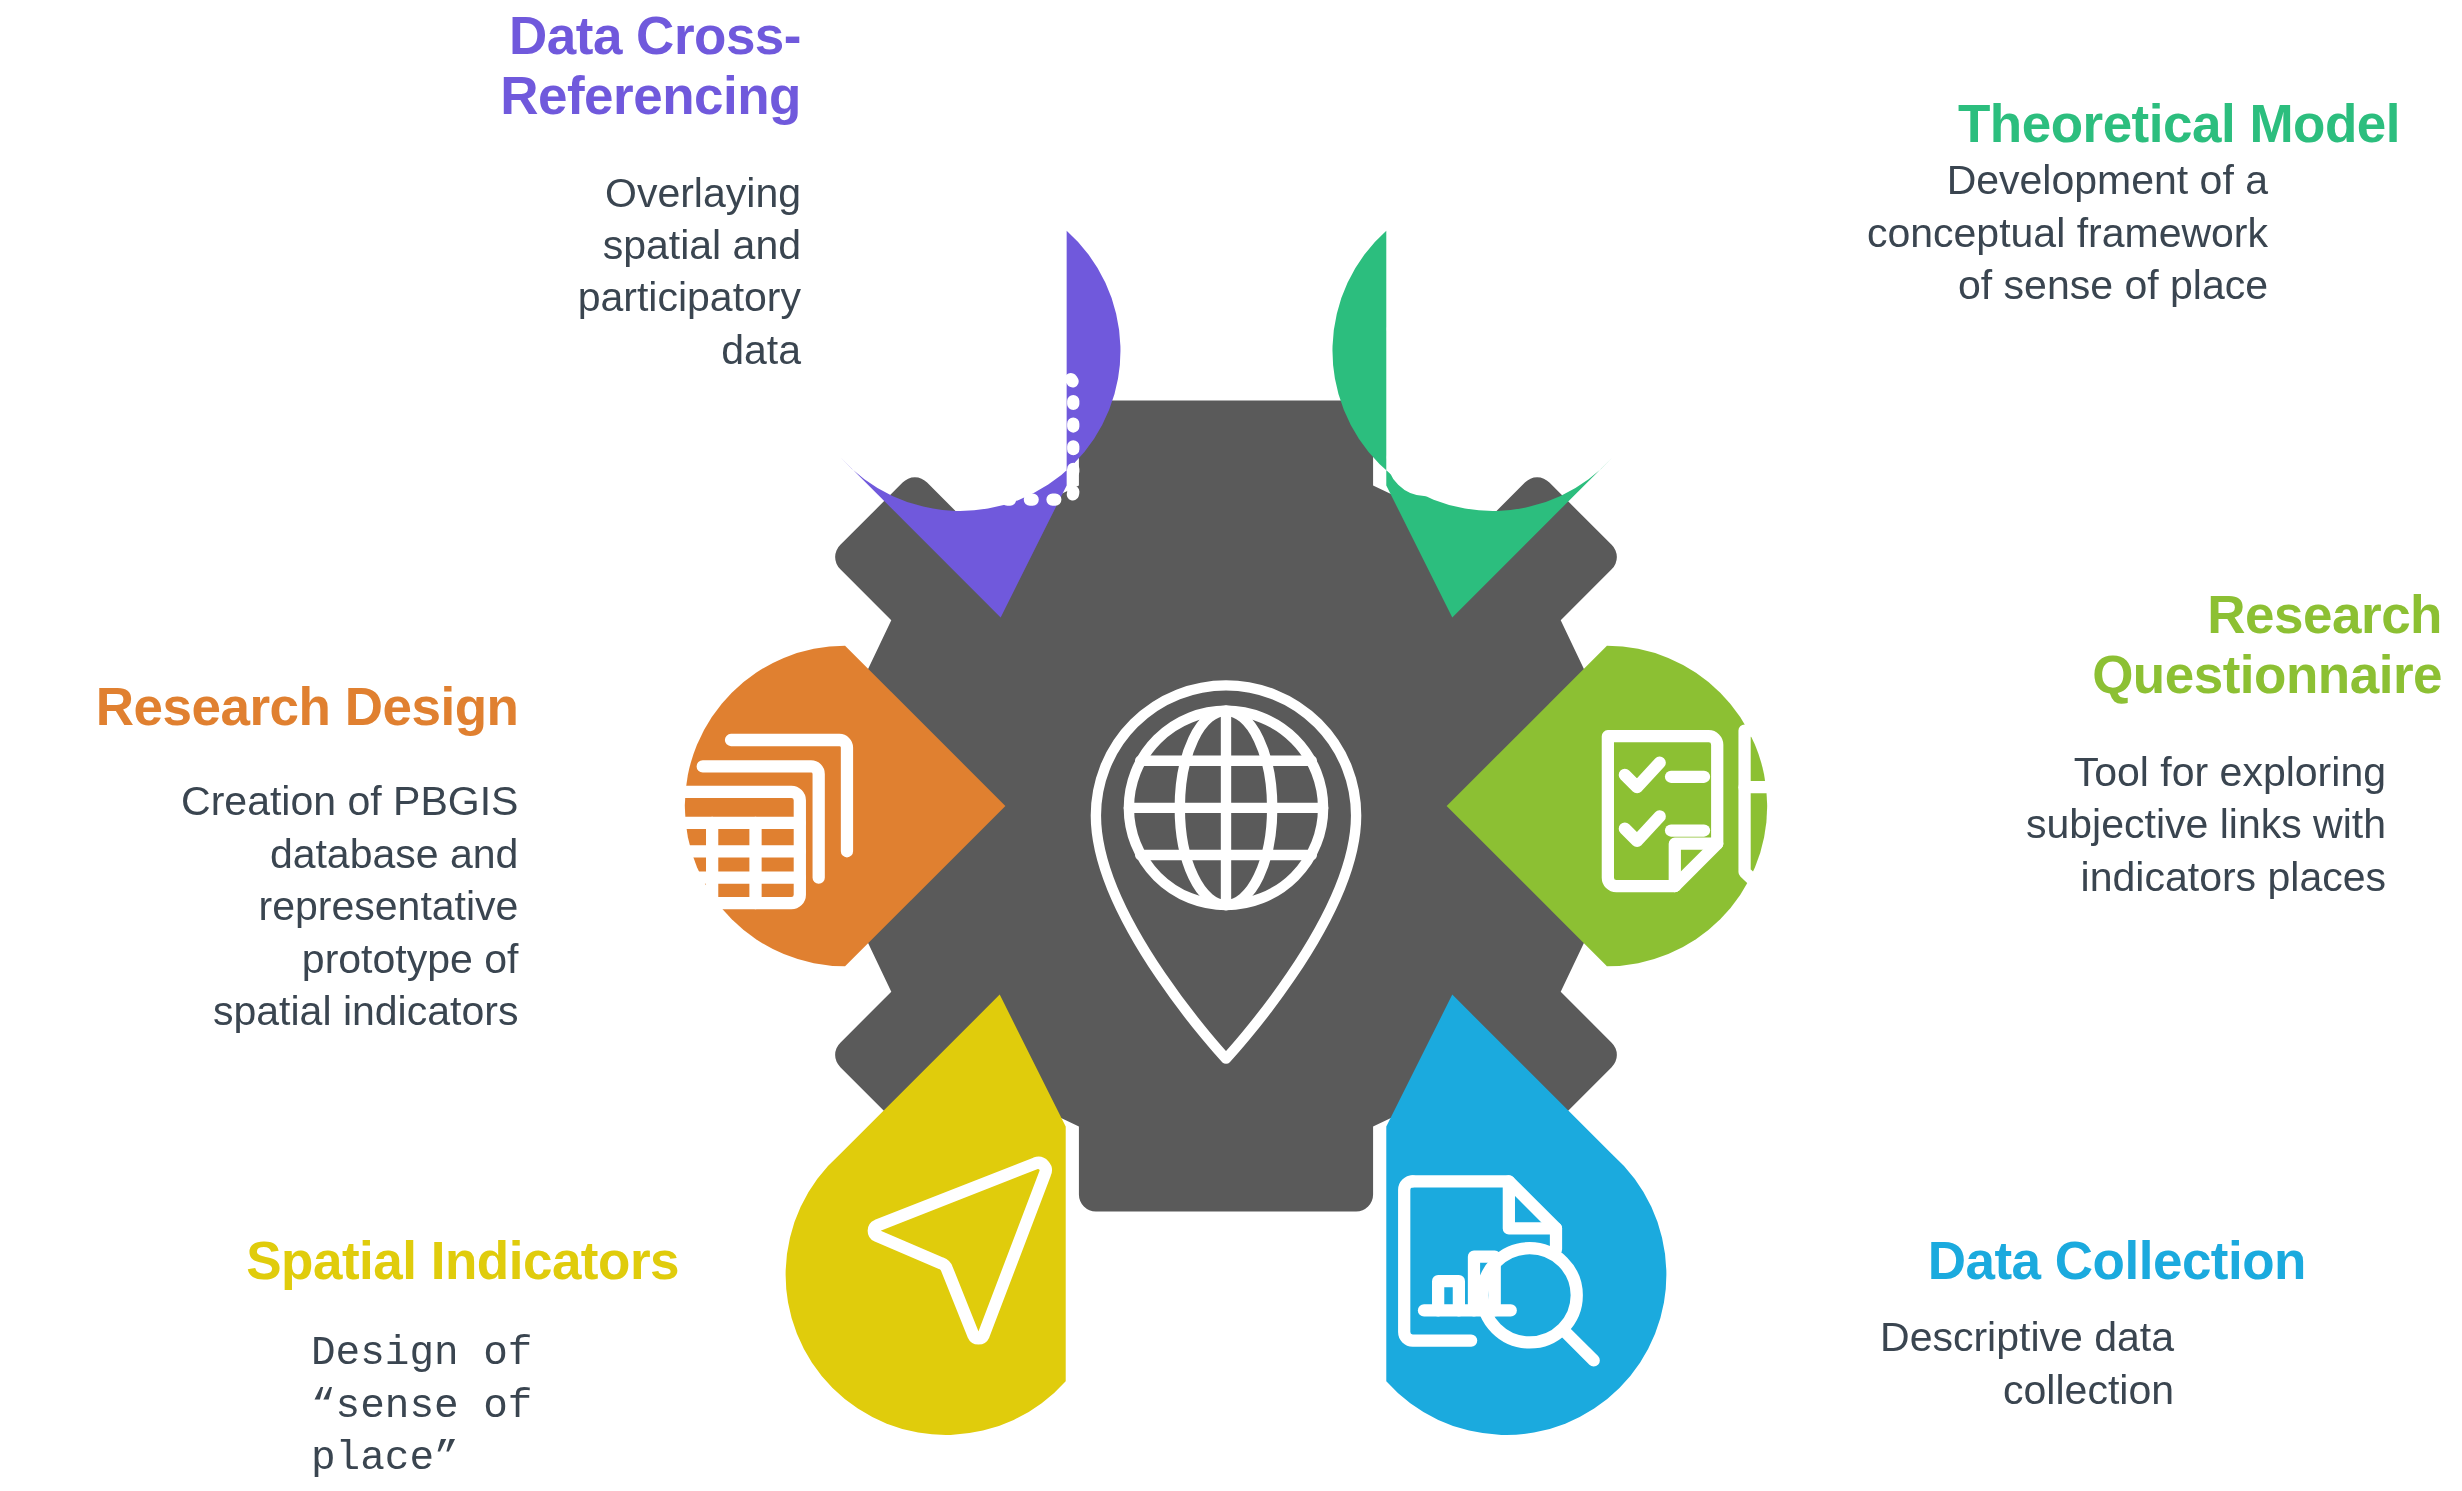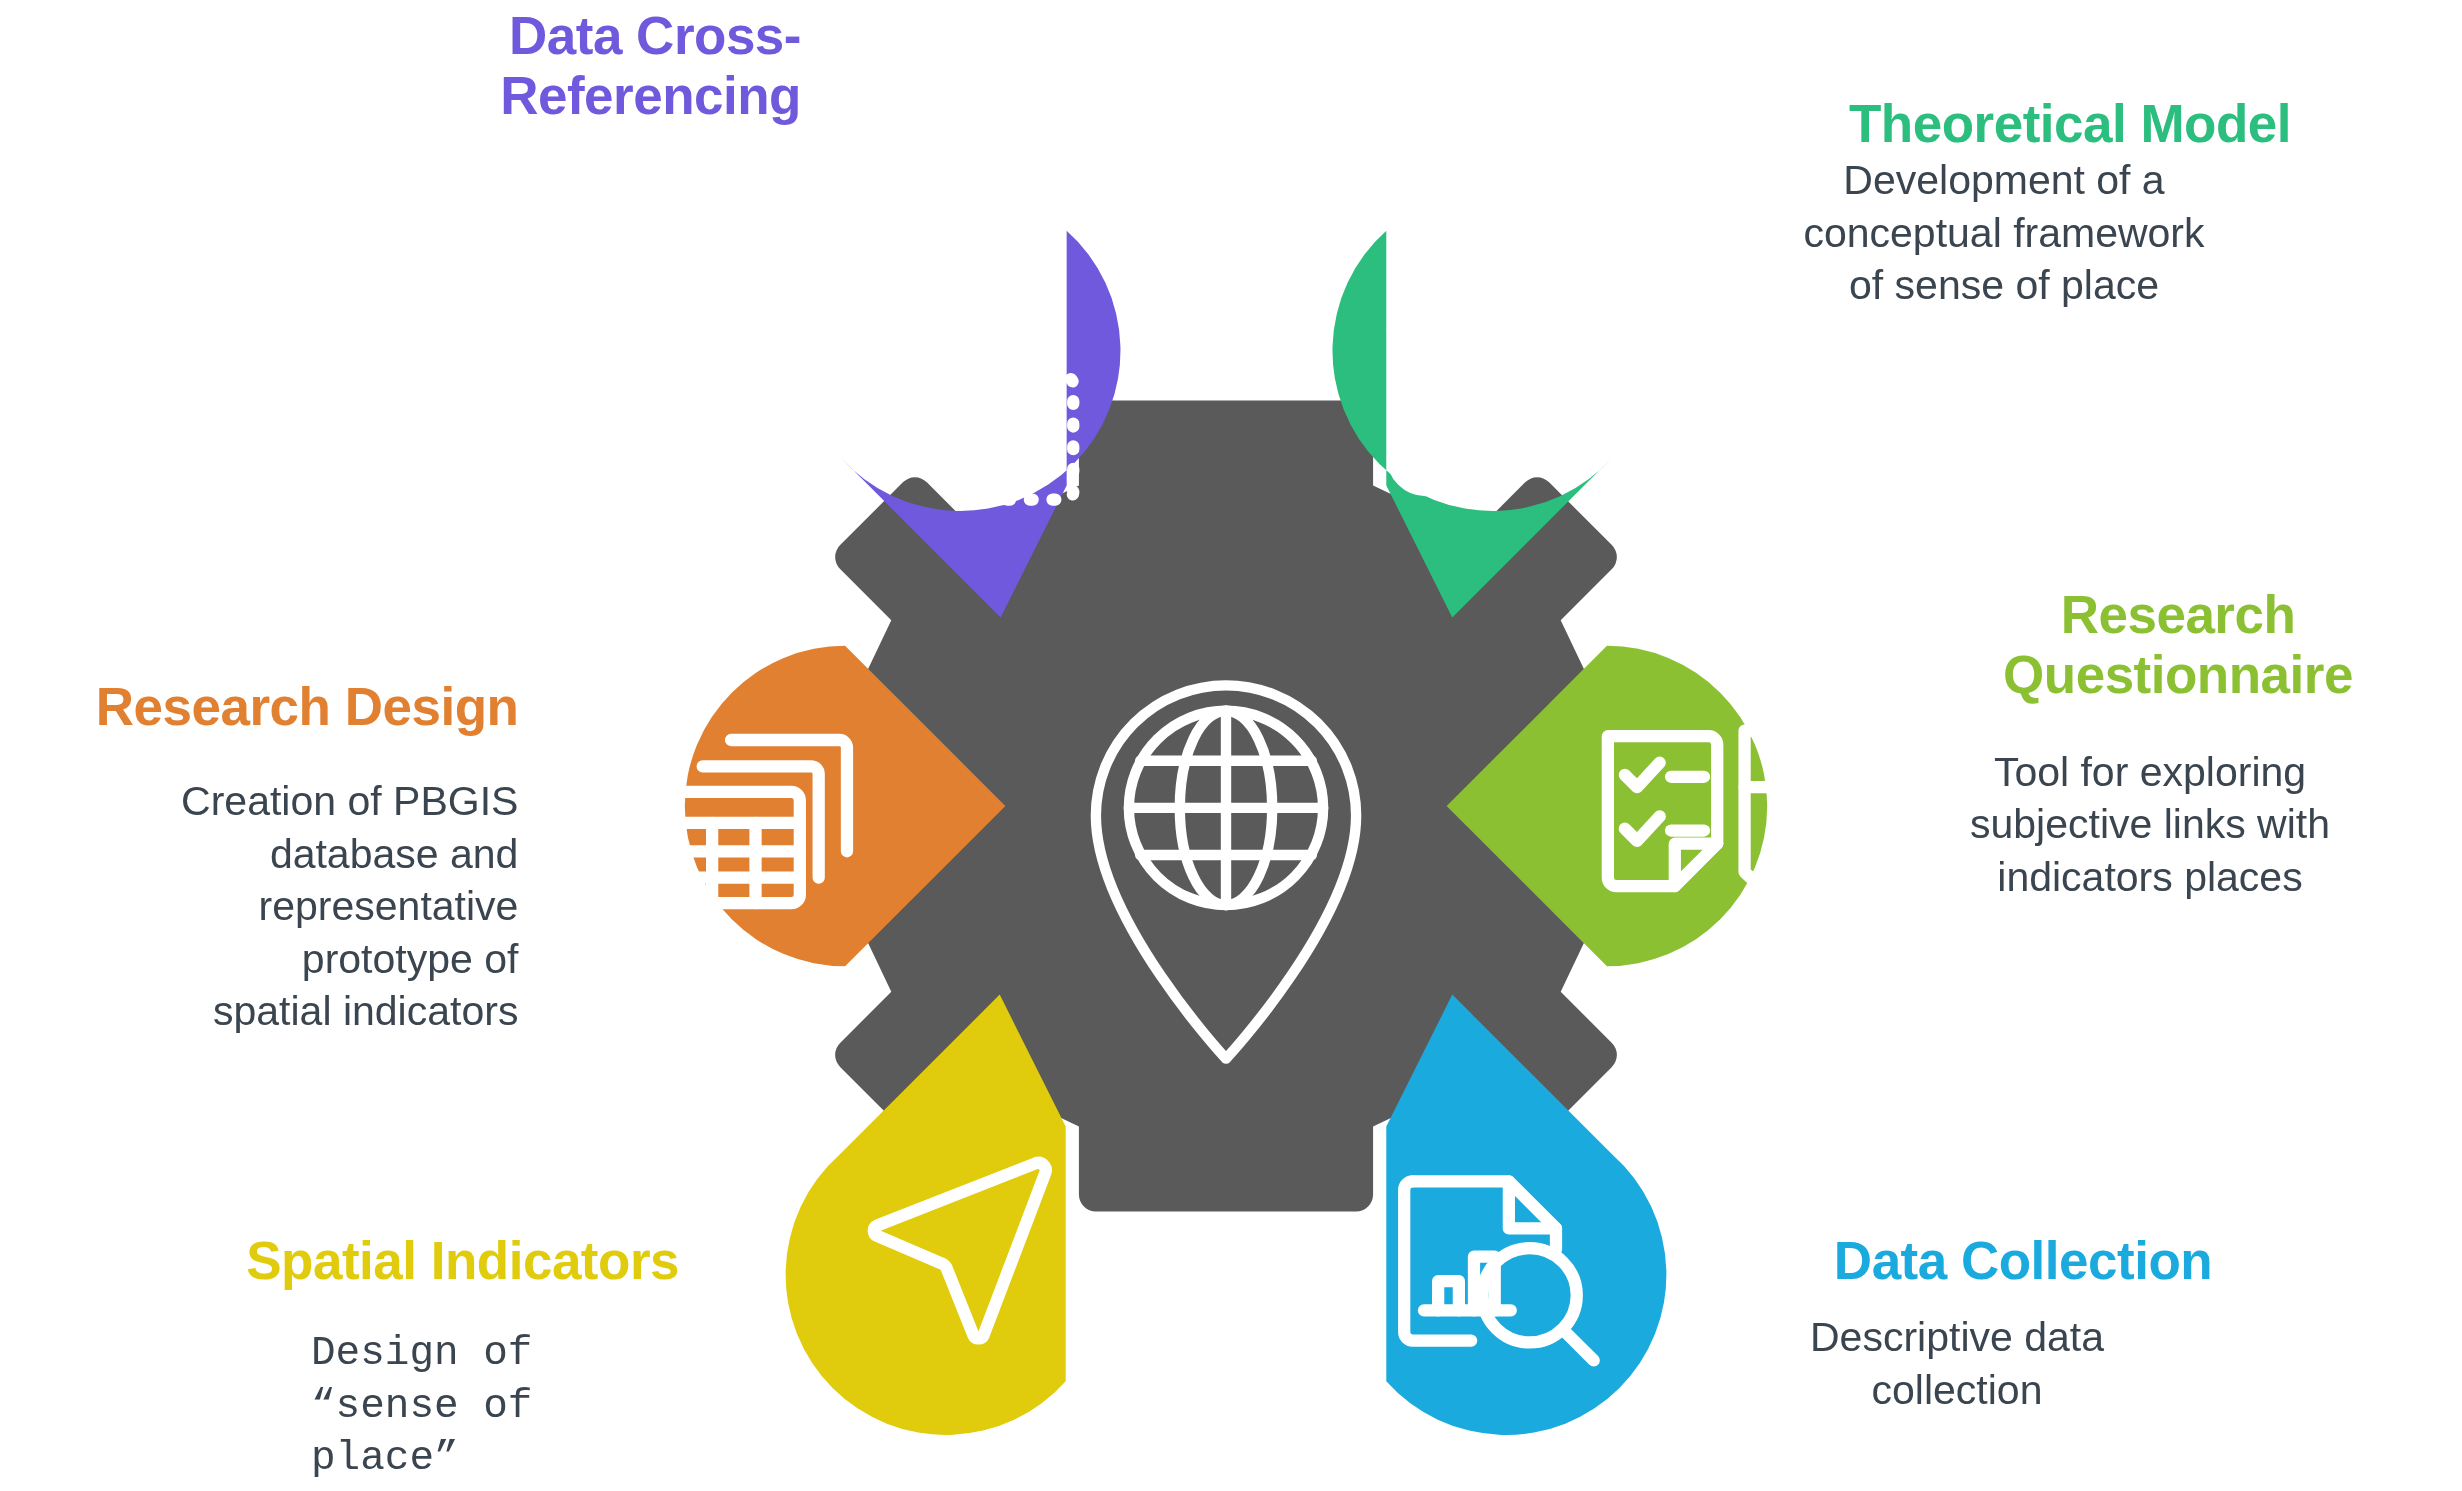--- a/index.html
+++ b/index.html
@@ -26,21 +26,21 @@
     letter-spacing: -0.5px;
     white-space: pre-line;
   }
   .label-desc {
     font-size: 41px;
     line-height: 1.28;
     color: #3a4550;
     white-space: pre-line;
   }
   .ta-right { text-align: right; }
-  .ta-left  { text-align: center; }
+  .ta-left  { text-align: right; }
 
   
   #blk-cross      { left: 311px;  top: 5.7px;   width: 490px; }
   #blk-cross .label-desc { margin-top: 40px; margin-left: 158px; width: 330px; }
 
   #blk-theory     { left: 1740px; top: 94px; width: 660px; }
   #blk-theory .label-desc { width: 528px; }
 
   #blk-research   { left: 1914px; top: 585px; width: 528px; }
   #blk-research .label-desc { margin-top: 40px; width: 472px; }
@@ -65,20 +65,24 @@
   #diagram svg { display: block; width: 100%; height: 100%; }
 </style>
 </head>
 <body>
 
 <div id="stage">
 
   <div class="label-block ta-right" id="blk-cross">
     <div class="label-title" style="color:#7059DC">Data Cross-
 Referencing</div>
+    <div class="label-desc" style="margin-left:auto">Overlaying
+spatial and
+participatory
+data</div>
   </div>
 
   <div class="label-block ta-left" id="blk-theory">
     <div class="label-title" style="color:#2CBE7E">Theoretical Model</div>
     <div class="label-desc">Development of a
 conceptual framework
 of sense of place</div>
   </div>
 
   <div class="label-block ta-left" id="blk-research">

